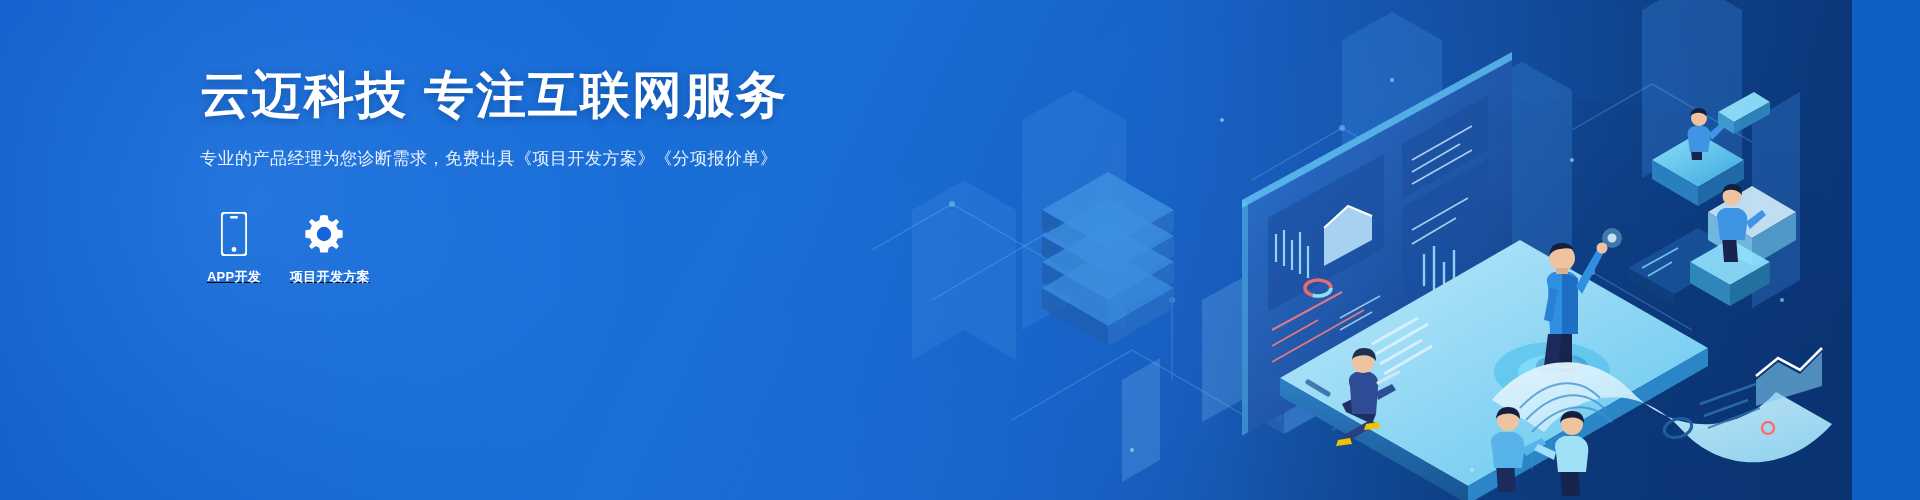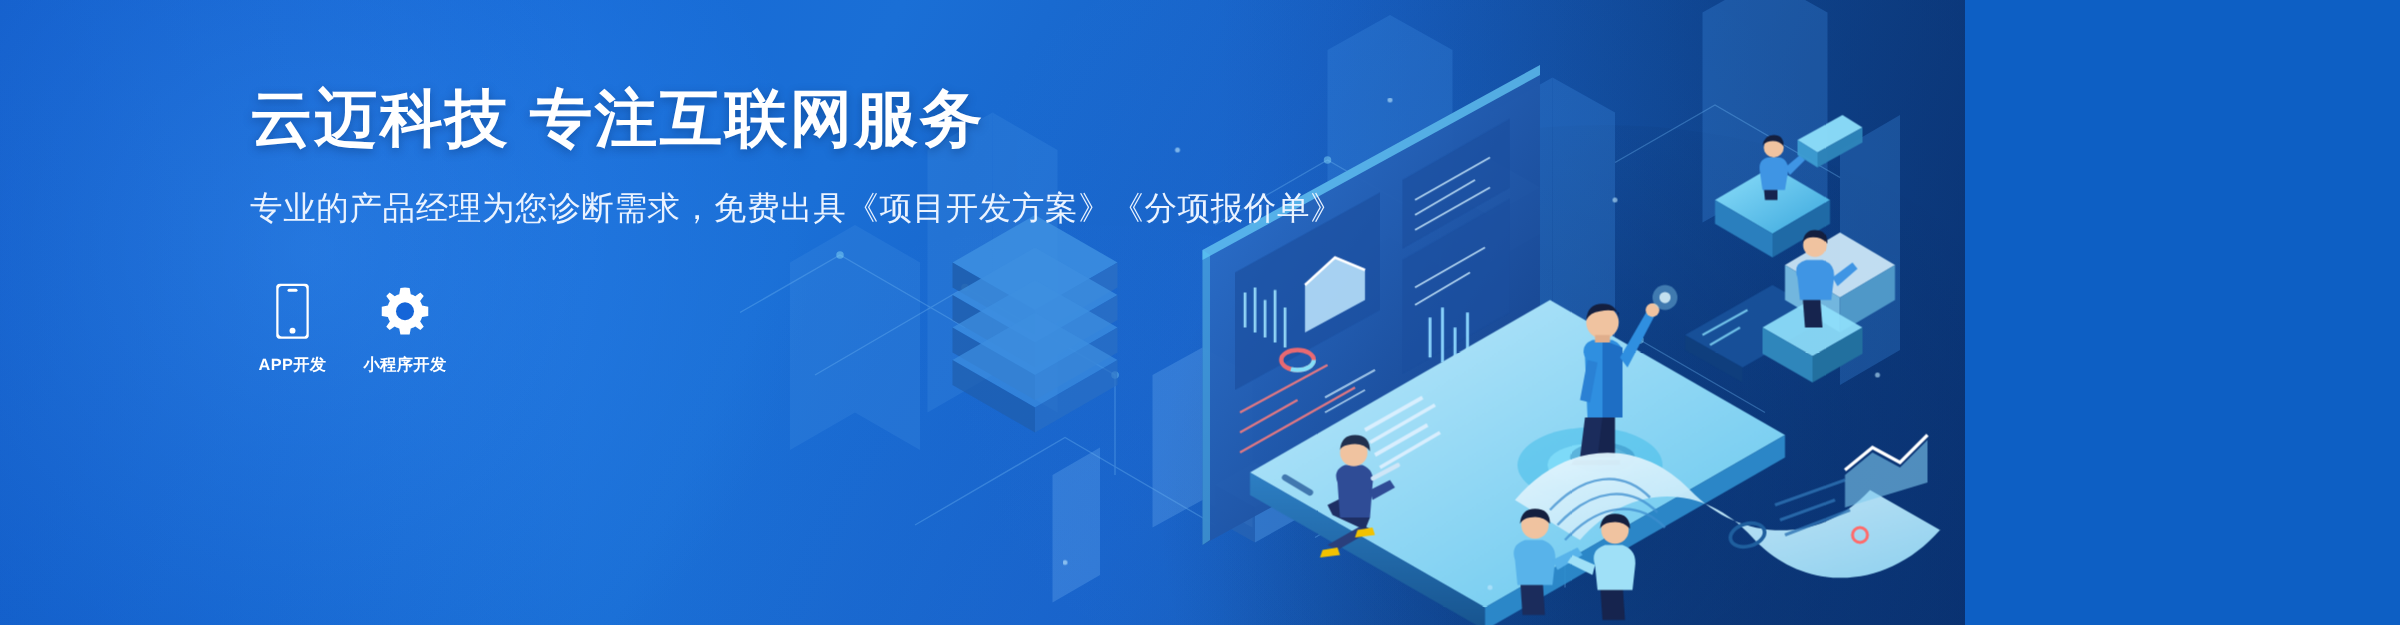--- a/index.html
+++ b/index.html
@@ -2,21 +2,21 @@
 <html><head>
 <meta charset="utf-8">
 <style>
   html, body {
     margin: 0;
     padding: 0;
     background: #0d5fc4;
   }
   .banner {
     position: relative;
-    width: 1572px;
+    width: 1852px;
     height: 500px;
     overflow: hidden;
     font-family: "Liberation Sans", "DejaVu Sans", sans-serif;
     background: linear-gradient(115deg, #1565d8 0%, #1568d6 22%, #1a6fd6 40%, #1760c4 60%, #124f9e 80%, #0d3f86 100%);
   }
 
   
   .glow {
     position: absolute;
     border-radius: 50%;
@@ -61,33 +61,34 @@
     font-size: 50px;
     font-weight: bold;
     letter-spacing: 2px;
     line-height: 1.18;
     margin: 0 0 20px 0;
     white-space: nowrap;
     text-shadow: 0 2px 8px rgba(4,34,84,0.35);
   }
   .subtitle {
     color: #eaf3ff;
-    font-size: 26px;
+    font-size: 17px;
     line-height: 1.65;
     letter-spacing: 0.5px;
     margin: 0;
     white-space: nowrap;
   }
   .subtitle div { margin: 0; }
 
   
   .services {
     display: flex;
     align-items: flex-end;
     margin-top: 38px;
+    text-decoration: underline;
   }
   .service {
     width: 68px;
     margin-right: 22px;
     text-align: center;
   }
   .service-icon {
     height: 46px;
     display: flex;
     align-items: center;
@@ -439,20 +440,20 @@
 
       <div class="service">
         <div class="service-icon">
           <svg width="44" height="44" viewBox="0 0 44 44" xmlns="http://www.w3.org/2000/svg">
             <path d="M22 0.5 L26.3 1.1 L27.6 6.9 L31.3 8.4 L36.3 5.3 L39.4 8.4 L42.5 13.4 L39.4 18.4 L40.9 22.1 L46.7 23.4 L46.7 27.7 L40.9 29 L39.4 32.7 L42.5 37.7" fill="none" stroke="none"></path>
             <path d="M22 3
                      L25.7 3.4 L26.6 8.3 C 27.9 8.7, 29.1 9.2, 30.2 9.9 L 34.3 7 L 37 9.7 L 34.1 13.8 C 34.8 14.9, 35.3 16.1, 35.7 17.4 L 40.6 18.3 L 40.6 22 L 40.6 25.7 L 35.7 26.6 C 35.3 27.9, 34.8 29.1, 34.1 30.2 L 37 34.3 L 34.3 37 L 30.2 34.1 C 29.1 34.8, 27.9 35.3, 26.6 35.7 L 25.7 40.6 L 22 40.6 L 18.3 40.6 L 17.4 35.7 C 16.1 35.3, 14.9 34.8, 13.8 34.1 L 9.7 37 L 7 34.3 L 9.9 30.2 C 9.2 29.1, 8.7 27.9, 8.3 26.6 L 3.4 25.7 L 3.4 22 L 3.4 18.3 L 8.3 17.4 C 8.7 16.1, 9.2 14.9, 9.9 13.8 L 7 9.7 L 9.7 7 L 13.8 9.9 C 14.9 9.2, 16.1 8.7, 17.4 8.3 L 18.3 3.4 Z" fill="#ffffff"></path>
             <circle cx="22" cy="22" r="7.2" fill="#1565d8"></circle>
           </svg>
         </div>
-        <div class="service-label">小程序开发</div>
+        <div class="service-label">项目开发方案</div>
       </div>
 
     </div>
   </div>
 
   <div class="vignette"></div>
 </div>
 
 </body></html>

